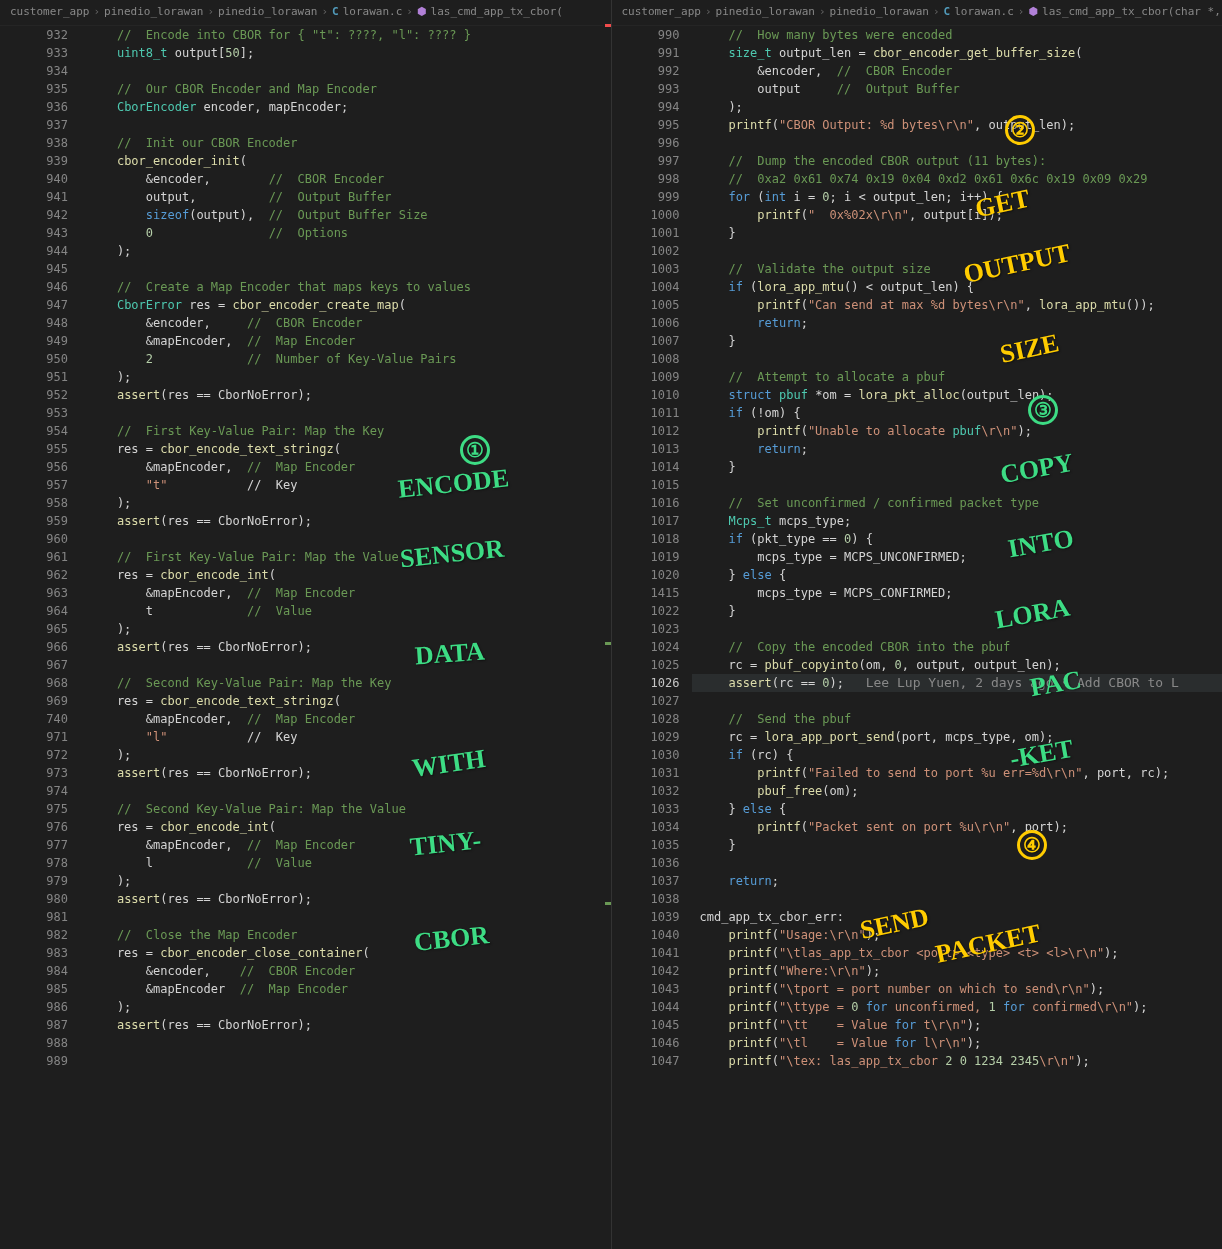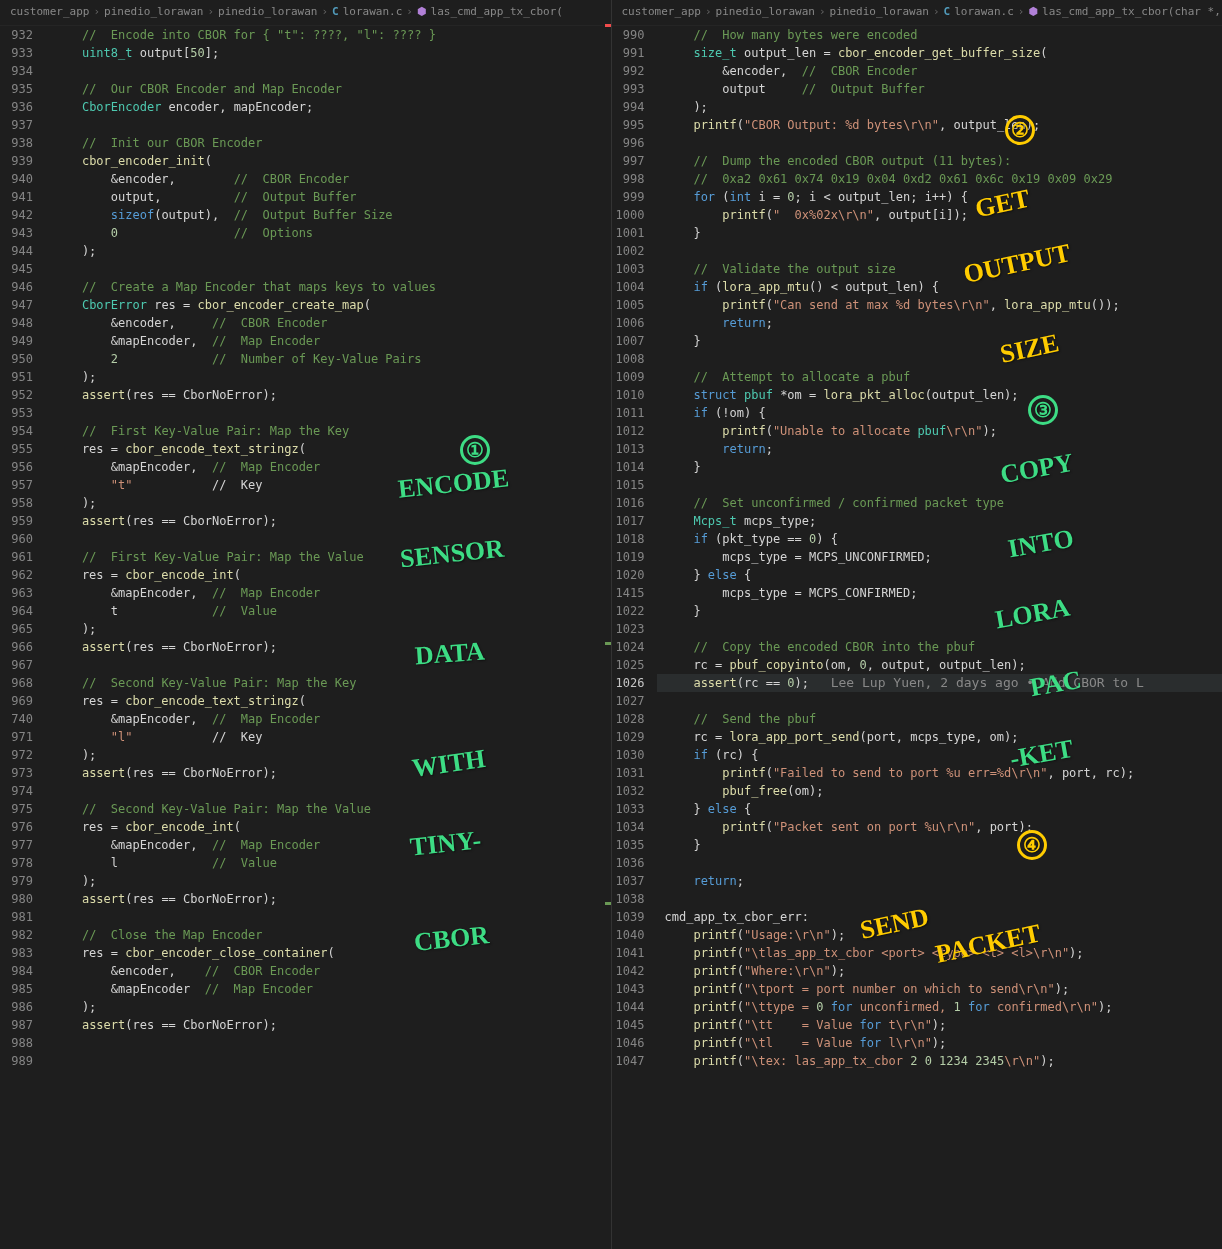--- a/index.html
+++ b/index.html
@@ -37,20 +37,21 @@
   white-space: nowrap;
   overflow: hidden;
 }
 .breadcrumb .sep { margin: 0 4px; color: #666; }
 .breadcrumb .file-icon { color: #519aba; margin-right: 4px; font-weight: bold; }
 .breadcrumb .func-icon { color: #b180d7; margin-right: 4px; }
 .code-area {
   flex: 1;
   overflow: hidden;
   display: flex;
+  margin-left: 35px;
 }
 .gutter {
   width: 45px;
   text-align: right;
   padding-right: 12px;
   color: #858585;
   user-select: none;
   flex-shrink: 0;
 }
 .gutter .ln { height: 18px; line-height: 18px; }

